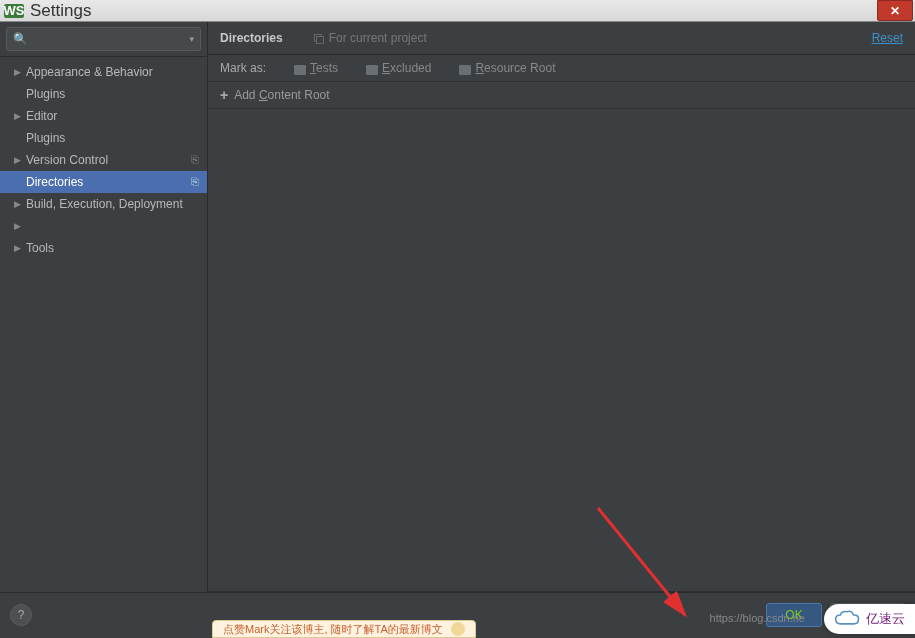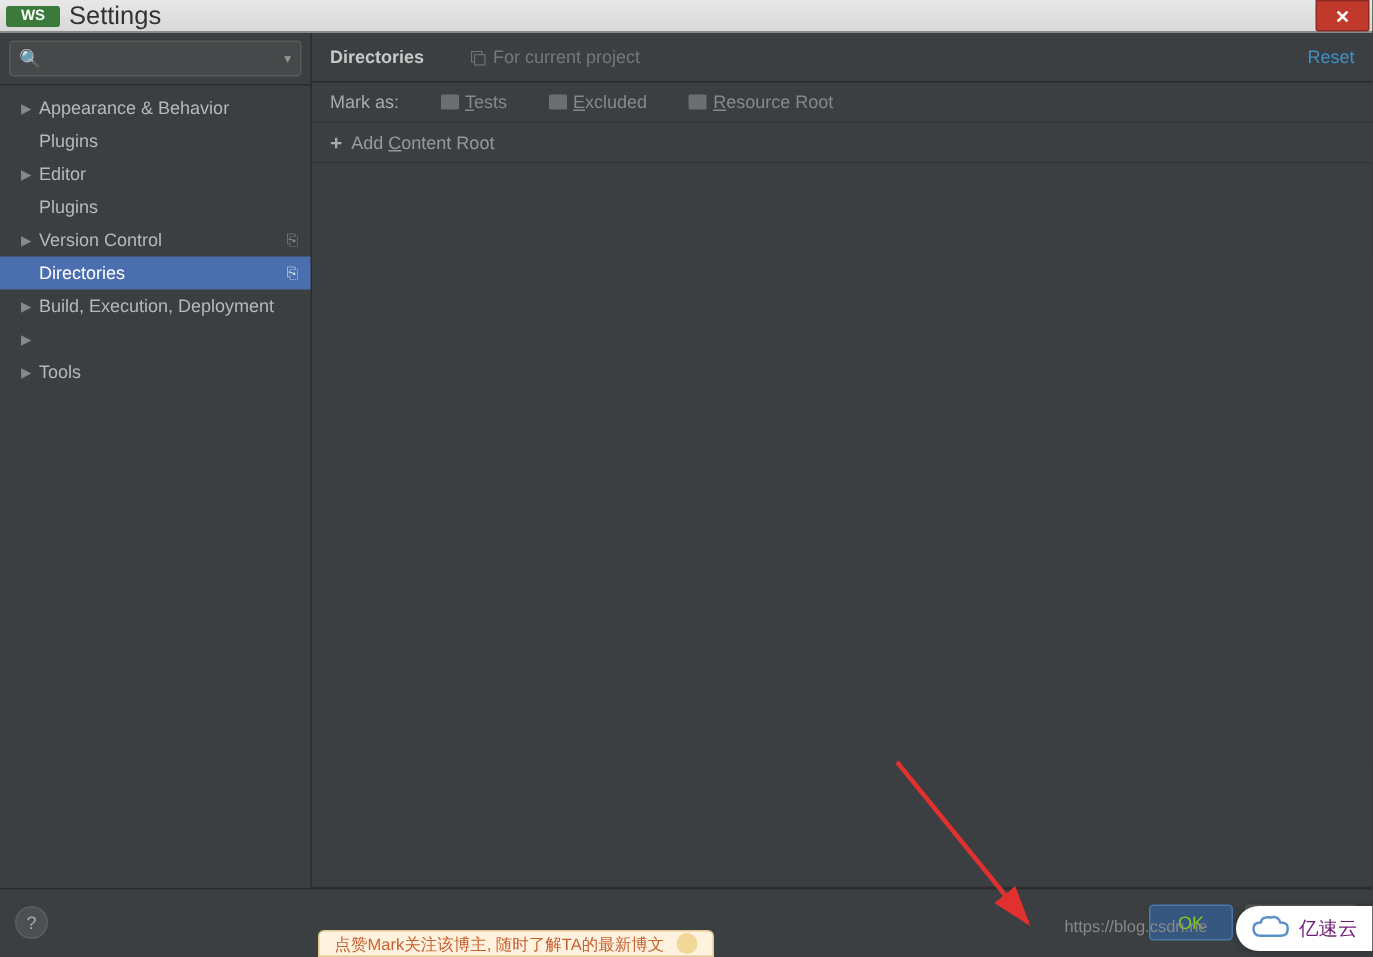--- a/index.html
+++ b/index.html
@@ -1,19 +1,19 @@
 <!DOCTYPE html>
 <html><head>
 <meta charset="utf-8">
 <style>
   * { box-sizing: border-box; margin: 0; padding: 0; font-family: "Segoe UI", Arial, sans-serif; }
   body { width: 915px; height: 638px; background: #3c3f41; color: #bbbbbb; font-size: 12px; overflow: hidden; position: relative; }
   
   .titlebar { height: 22px; background: linear-gradient(#e8e8e8, #d8d8d8); display: flex; align-items: center; padding-left: 4px; border-bottom: 1px solid #888; }
-  .titlebar .ws-icon { width: 36px; height: 14px; background: #3a7a3a; color: #fff; font-size: 10px; font-weight: bold; display: flex; align-items: center; justify-content: center; margin-right: 6px; border-radius: 2px; }
+  .titlebar .ws-icon { width: 20px; height: 14px; background: #3a7a3a; color: #fff; font-size: 13px; font-weight: bold; display: flex; align-items: center; justify-content: center; margin-right: 6px; border-radius: 2px; }
   .titlebar .title { color: #333; font-size: 17px; }
   .titlebar .close { margin-left: auto; width: 36px; height: 21px; background: #c0392b; border: 1px solid #8a2a20; display: flex; align-items: center; justify-content: center; color: #fff; font-weight: bold; font-size: 12px; border-radius: 0 0 2px 2px; margin-right: 2px;}
   
   .main { display: flex; height: 570px; }
   
   .sidebar { width: 208px; background: #3c3f41; border-right: 1px solid #2b2b2b; display: flex; flex-direction: column; }
   .search-row { padding: 5px 6px; border-bottom: 1px solid #2b2b2b; }
   .search-box { display: flex; align-items: center; background: #45494a; border: 1px solid #5a5a5a; border-radius: 3px; height: 24px; padding: 0 6px; }
   .search-box input { flex: 1; background: transparent; border: none; outline: none; color: #bbb; font-size: 12px; }
   .search-box .mag { color: #999; margin-right: 4px; font-size: 12px; }
@@ -26,25 +26,25 @@
   .tree-item.leaf { padding-left: 26px; }
   .tree-item.selected { background: #4b6eaf; color: #fff; }
   .tree-item .badge { margin-right: 8px; color: #888; font-size: 10px; }
   .tree-item.selected .badge { color: #cdd; }
   
   .content { flex: 1; background: #3c3f41; display: flex; flex-direction: column; }
   .content-header { height: 33px; display: flex; align-items: center; padding: 0 12px; border-bottom: 1px solid #2b2b2b; }
   .content-header .bc { font-weight: bold; color: #c8c8c8; }
   .content-header .note { margin-left: 30px; color: #777; display: flex; align-items: center; gap: 5px; }
   .content-header .note svg { width:11px; height:11px; }
-  .content-header .reset { margin-left: auto; color: #3e90c9; cursor: pointer; }
+  .content-header .reset { margin-left: auto; color: #3e90c9; cursor: pointer; text-decoration: underline; }
   
   .markas-row { height: 27px; display: flex; align-items: center; padding: 0 12px; border-bottom: 1px solid #323232; color: #999; gap: 28px; }
   .markas-row .mk-label { color: #aaa; }
-  .mk-opt { display: flex; align-items: center; gap: 4px; color: #888; cursor: pointer; }
+  .mk-opt { display: flex; align-items: flex-end; gap: 4px; color: #888; cursor: pointer; }
   .mk-opt .folder { width: 12px; height: 10px; background: #6a6f73; border-radius: 1px; display: inline-block; }
   .mk-opt u { text-decoration: underline; }
   
   .addroot-row { height: 27px; display: flex; align-items: center; padding: 0 12px; color: #999; gap: 6px; cursor: pointer; border-bottom: 1px solid #323232;}
   .addroot-row .plus { font-weight: bold; color: #aaa; font-size: 14px;}
   
   .body-area { flex: 1; background: #3c3f41; position: relative; }
   
   .content-footer-line { height: 1px; background: #2d2d2d; }
   

